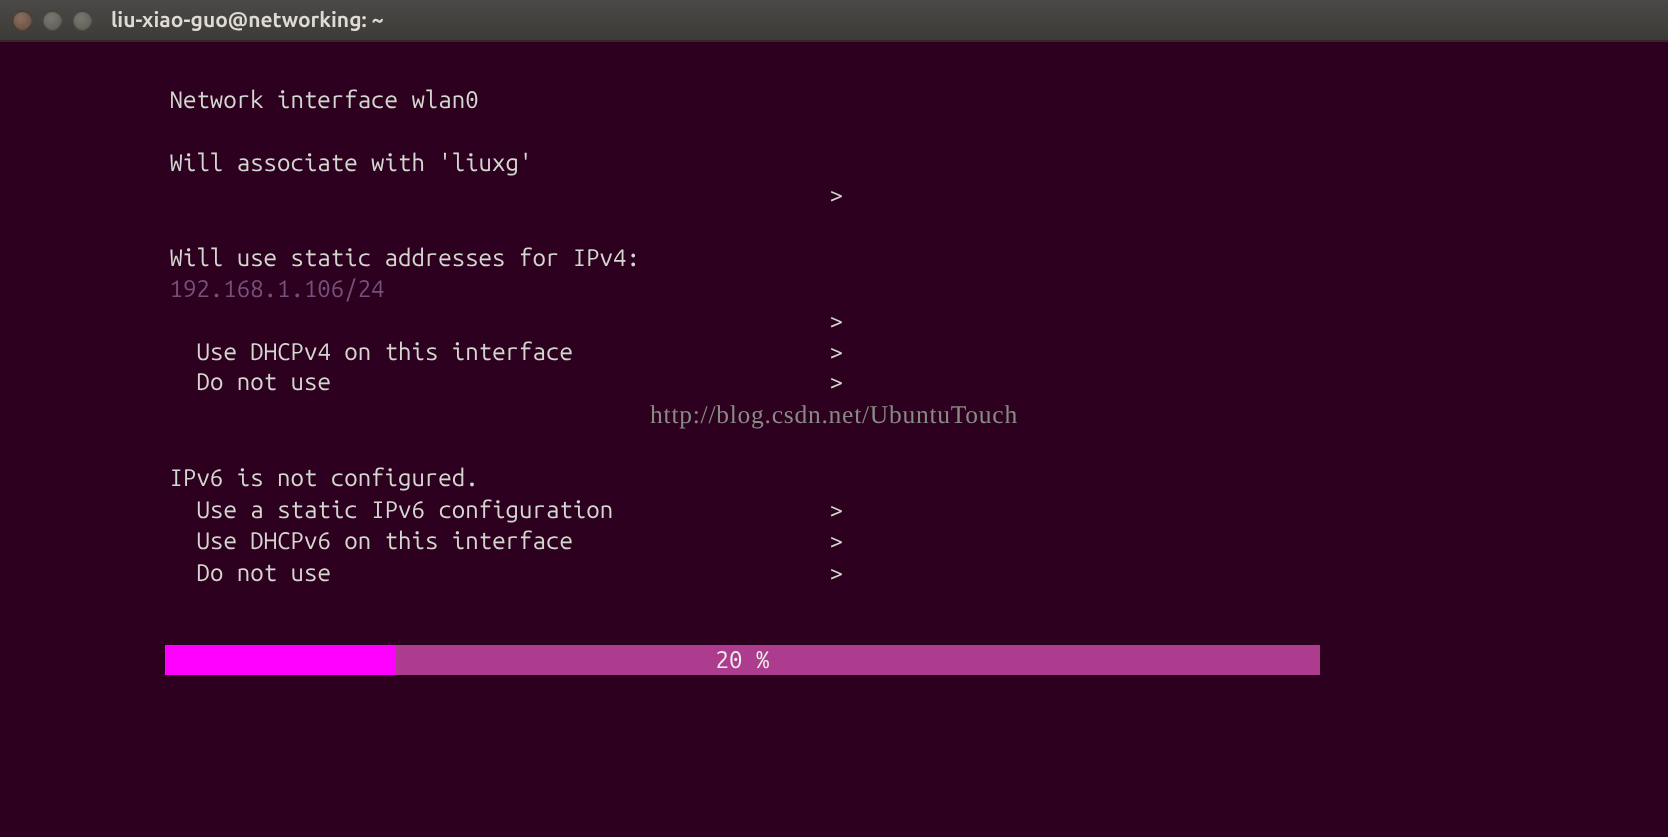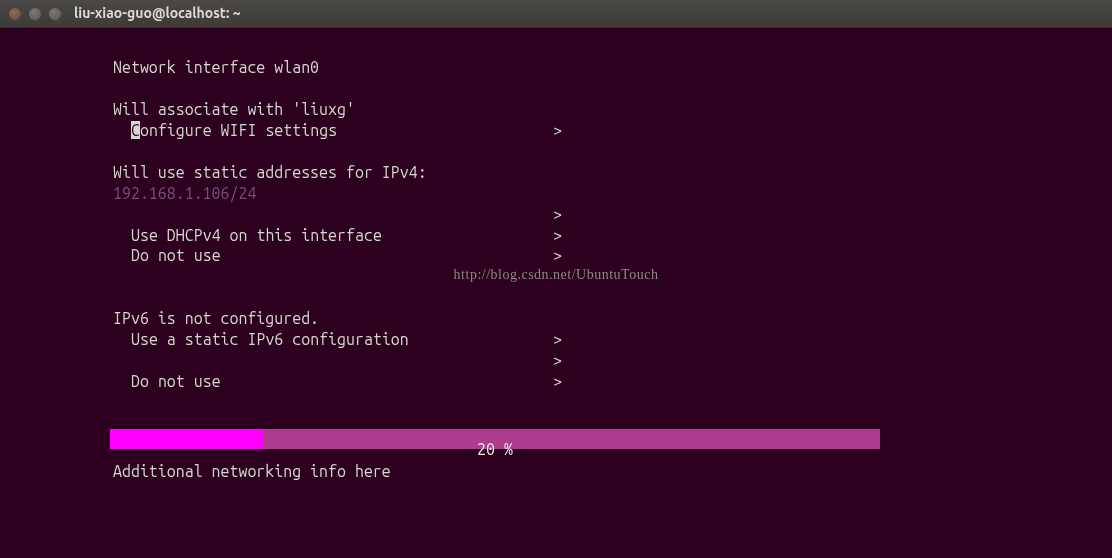--- a/index.html
+++ b/index.html
@@ -79,21 +79,21 @@
     .cursor-c {
       background: #d3d7cf;
       color: #2c001e;
     }
     .dim {
       color: #75507b;
     }
     .watermark {
       color: #888a85;
       font-family: 'SimSun', serif;
-      font-size: 14px;
+      font-size: 17px;
       text-align: center;
       padding-left: 0;
       letter-spacing: 0.5px;
     }
     .done-btn {
       text-align: center;
       padding: 8px 0 0 0;
     }
     .progress-container {
       display: flex;
@@ -113,46 +113,44 @@
       height: 100%;
       width: 20%;
     }
     .progress-text {
       position: absolute;
       width: 100%;
       text-align: center;
       color: #eeeeec;
       top: 0;
       line-height: 20px;
-      margin-top: 10px;
     }
     .blank {
       height: 21px;
     }
   </style>
 </head>
 <body>
 
 <div class="titlebar">
   <div class="window-controls">
     <div class="window-btn btn-close"></div>
     <div class="window-btn btn-min"></div>
     <div class="window-btn btn-max"></div>
   </div>
-  <div class="title-text">liu-xiao-guo@localhost: ~</div>
+  <div class="title-text">liu-xiao-guo@networking: ~</div>
 </div>
 
 <div class="terminal">
   <div class="content">
     <div class="blank"></div>
     <div class="line">Network interface wlan0</div>
     <div class="blank"></div>
     <div class="line">Will associate with 'liuxg'</div>
     <div class="menu-row">
-      <span class="menu-label"><span class="cursor-c">C</span><span>onfigure WIFI settings</span></span>
       <span class="menu-arrow">&gt;</span>
     </div>
     <div class="blank"></div>
     <div class="line">Will use static addresses for IPv4:</div>
     <div class="line dim">192.168.1.106/24</div>
     <div class="menu-row">
       <span class="menu-arrow">&gt;</span>
     </div>
     <div class="menu-row">
       <span class="menu-label">Use DHCPv4 on this interface</span>
@@ -165,30 +163,28 @@
   </div>
   <div class="line watermark">http://blog.csdn.net/UbuntuTouch</div>
   <div class="content">
     <div class="blank"></div>
     <div class="line">IPv6 is not configured.</div>
     <div class="menu-row">
       <span class="menu-label">Use a static IPv6 configuration</span>
       <span class="menu-arrow">&gt;</span>
     </div>
     <div class="menu-row">
+      <span class="menu-label">Use DHCPv6 on this interface</span>
       <span class="menu-arrow">&gt;</span>
     </div>
     <div class="menu-row">
       <span class="menu-label">Do not use</span>
       <span class="menu-arrow">&gt;</span>
     </div>
     <div class="blank"></div>
   </div>
   <div class="progress-container">
     <div class="progress-bar">
       <div class="progress-fill"></div>
       <div class="progress-text">20 %</div>
     </div>
   </div>
-  <div class="content" style="padding-top:12px;">
-    <div class="line">Additional networking info here</div>
-  </div>
 </div>
 
 </body></html>

